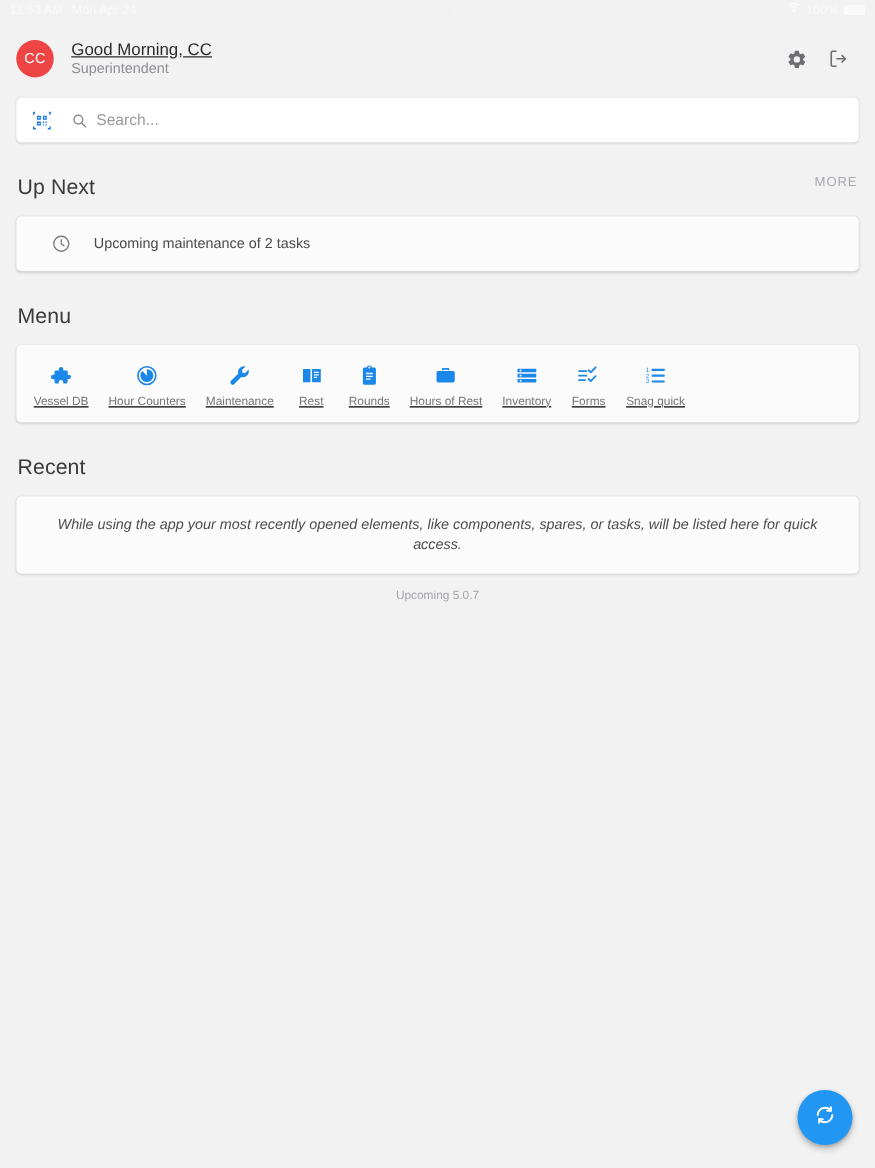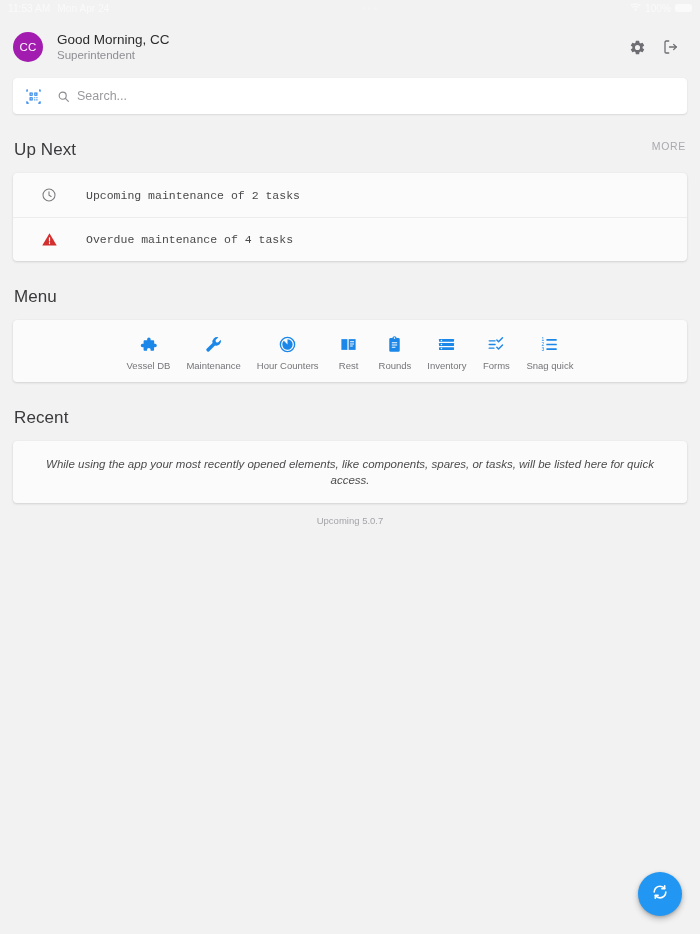--- a/index.html
+++ b/index.html
@@ -34,29 +34,29 @@
 
   
   .header {
     height: 62px;
     display: flex;
     align-items: center;
     padding: 0 16px 0 13px;
   }
   .avatar {
     width: 30px; height: 30px; border-radius: 50%;
-    background: #a21caf;
+    background: #ef4444;
     color: #fff;
     font-size: 11.5px;
     display: flex; align-items: center; justify-content: center;
     letter-spacing: .3px;
     flex: 0 0 auto;
   }
   .greet { margin-left: 14px; }
-  .greet-title { font-size: 13.5px; color: #2b2b2b; line-height: 17px; }
+  .greet-title { font-size: 13.5px; color: #2b2b2b; line-height: 17px; text-decoration: underline; }
   .greet-sub { font-size: 11.5px; color: #8e8e93; line-height: 15px; }
   .header-spacer { flex: 1; }
   .hdr-icon {
     width: 26px; height: 26px;
     display: flex; align-items: center; justify-content: center;
     color: #6d6d72;
   }
   .hdr-icon + .hdr-icon { margin-left: 8px; }
 
   
@@ -103,29 +103,29 @@
 
   
   .unx-row {
     height: 44px;
     display: flex;
     align-items: center;
     padding: 0 12px 0 26px;
   }
   .unx-row + .unx-row { border-top: 1px solid #ededed; }
   .unx-icon { width: 20px; display: flex; align-items: center; justify-content: center; flex: 0 0 auto; }
-  .unx-text { margin-left: 27px; font-size: 11.5px; color: #4a4a4c; font-family: Liberation Mono, monospace; }
+  .unx-text { margin-left: 16px; font-size: 11.5px; color: #4a4a4c; }
 
   
   .menu-card {
     height: 62px;
     display: flex;
     align-items: center;
-    justify-content: center;
     padding: 0 6px;
+    text-decoration: underline;
   }
   .menu-item {
     display: flex; flex-direction: column; align-items: center;
     padding: 0 8px;
     min-width: 44px;
   }
   .menu-glyph {
     height: 22px; display: flex; align-items: flex-end; justify-content: center;
     color: #1b87e8;
   }
@@ -226,85 +226,85 @@
 <div class="card">
   <div class="unx-row">
     <span class="unx-icon">
       <svg width="16" height="16" viewBox="0 0 24 24" fill="none" stroke="#7c7c80" stroke-width="1.6" stroke-linecap="round">
           <circle cx="12" cy="12" r="9"></circle>
           <path d="M12 7v5.3l3.2 2"></path>
         </svg>
     </span>
     <span class="unx-text">Upcoming maintenance of 2 tasks</span>
   </div>
-  <div class="unx-row">
-    <span class="unx-icon">
-      <svg width="17" height="17" viewBox="0 0 24 24">
-          <path d="M12 3.2L22.2 20.4H1.8L12 3.2z" fill="#d32f2f"></path>
-          <path d="M12 9.5v4.6M12 16.4v1.4" stroke="#fff" stroke-width="1.7" stroke-linecap="round"></path>
-        </svg>
-    </span>
-    <span class="unx-text">Overdue maintenance of 4 tasks</span>
-  </div>
 </div>
 
 <div class="section-head">
   <div class="section-title">Menu</div>
 </div>
 <div class="card menu-card">
 
   <div class="menu-item">
     <span class="menu-glyph">
       <svg width="19" height="19" viewBox="0 0 24 24" fill="currentColor">
           <path d="M20.5 11.2h-1.3V8.1c0-.8-.6-1.4-1.4-1.4h-3.1V5.4a2.2 2.2 0 1 0-4.4 0v1.3H7.2c-.8 0-1.4.6-1.4 1.4v2.9H4.5a2.3 2.3 0 1 0 0 4.6h1.3v2.9c0 .8.6 1.4 1.4 1.4h2.9v-1.3a2.3 2.3 0 1 1 4.6 0v1.3h2.9c.8 0 1.4-.6 1.4-1.4v-3.1h1.3a2.2 2.2 0 1 0 0-4.4z"></path>
         </svg>
     </span>
     <span class="menu-label">Vessel DB</span>
-  </div>
-
-  <div class="menu-item">
-    <span class="menu-glyph">
-      <svg width="19" height="19" viewBox="0 0 24 24" fill="currentColor">
-          <path d="M21.3 5.9l-3.6 3.6-2.6-.5-.5-2.6 3.6-3.6a6 6 0 0 0-7.4 7.3L3.4 17.4a1.8 1.8 0 0 0 0 2.6l.6.6a1.8 1.8 0 0 0 2.6 0l7.3-7.3a6 6 0 0 0 7.4-7.4z"></path>
-        </svg>
-    </span>
-    <span class="menu-label">Maintenance</span>
   </div>
 
   <div class="menu-item">
     <span class="menu-glyph">
       <svg width="19" height="19" viewBox="0 0 24 24" fill="none">
           <circle cx="12" cy="12" r="9" stroke="currentColor" stroke-width="1.7"></circle>
           <path d="M12 12V5.5a6.5 6.5 0 0 1 0 13 6.5 6.5 0 0 1-4.6-11.1L12 12z" fill="currentColor"></path>
         </svg>
     </span>
     <span class="menu-label">Hour Counters</span>
   </div>
 
   <div class="menu-item">
     <span class="menu-glyph">
       <svg width="19" height="19" viewBox="0 0 24 24" fill="currentColor">
+          <path d="M21.3 5.9l-3.6 3.6-2.6-.5-.5-2.6 3.6-3.6a6 6 0 0 0-7.4 7.3L3.4 17.4a1.8 1.8 0 0 0 0 2.6l.6.6a1.8 1.8 0 0 0 2.6 0l7.3-7.3a6 6 0 0 0 7.4-7.4z"></path>
+        </svg>
+    </span>
+    <span class="menu-label">Maintenance</span>
+  </div>
+
+  <div class="menu-item">
+    <span class="menu-glyph">
+      <svg width="19" height="19" viewBox="0 0 24 24" fill="currentColor">
           <path d="M3 5.2h7.6v13.6H3z" rx="1"></path>
           <path d="M12.2 5.2H21v13.6h-8.8z"></path>
           <path d="M14 8h5v1.3h-5zM14 10.6h5v1.3h-5zM14 13.2h3.4v1.3H14z" fill="#fbfbfb"></path>
         </svg>
     </span>
     <span class="menu-label">Rest</span>
   </div>
 
   <div class="menu-item">
     <span class="menu-glyph">
       <svg width="19" height="19" viewBox="0 0 24 24" fill="currentColor">
           <path d="M17 3.8h-2.2a2.9 2.9 0 0 0-5.6 0H7a1.6 1.6 0 0 0-1.6 1.6v14.2A1.6 1.6 0 0 0 7 21.2h10a1.6 1.6 0 0 0 1.6-1.6V5.4A1.6 1.6 0 0 0 17 3.8zM12 2.9a1 1 0 1 1 0 2 1 1 0 0 1 0-2z"></path>
           <path d="M8.6 9.2h6.8v1.3H8.6zM8.6 12h6.8v1.3H8.6zM8.6 14.8h4.6v1.3H8.6z" fill="#fbfbfb"></path>
         </svg>
     </span>
     <span class="menu-label">Rounds</span>
   </div>
 
+  <div class="menu-item">
+    <span class="menu-glyph">
+      <svg width="19" height="19" viewBox="0 0 24 24" fill="currentColor">
+          <path d="M9.2 4.4h5.6c.5 0 .9.4.9.9v1.3h-1.6V6H10v.6H8.3V5.3c0-.5.4-.9.9-.9z"></path>
+          <rect x="2.8" y="7.3" width="18.4" height="11.6" rx="1.6"></rect>
+        </svg>
+    </span>
+    <span class="menu-label">Hours of Rest</span>
+  </div>
 
   <div class="menu-item">
     <span class="menu-glyph">
       <svg width="19" height="19" viewBox="0 0 24 24" fill="currentColor">
           <rect x="2.5" y="5" width="19" height="3.6" rx=".6"></rect>
           <rect x="2.5" y="10.2" width="19" height="3.6" rx=".6"></rect>
           <rect x="2.5" y="15.4" width="19" height="3.6" rx=".6"></rect>
           <circle cx="5.6" cy="6.8" r=".95" fill="#fbfbfb"></circle>
           <circle cx="5.6" cy="12" r=".95" fill="#fbfbfb"></circle>
           <circle cx="5.6" cy="17.2" r=".95" fill="#fbfbfb"></circle>

